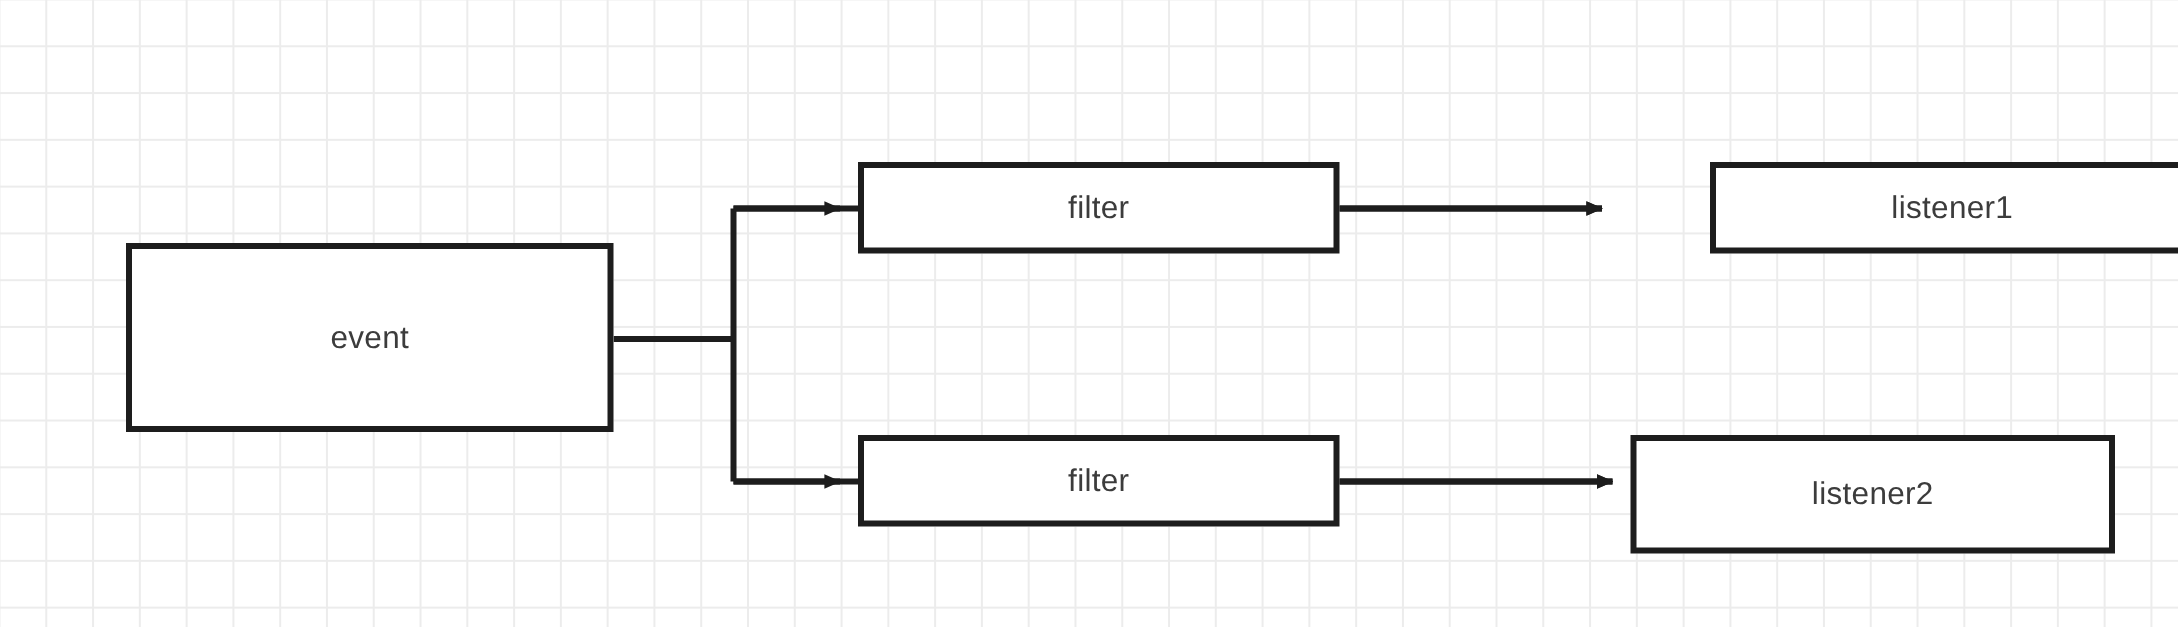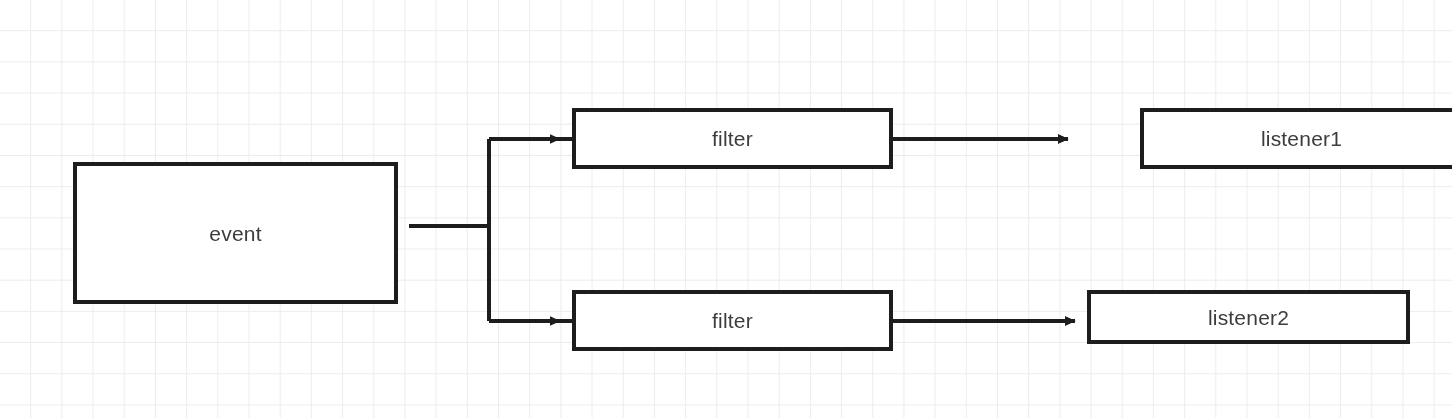--- a/index.html
+++ b/index.html
@@ -42,25 +42,25 @@
     z-index: 2;
   }
   .node-label {
     font-size: 21px;
     color: #3c3c3c;
     font-weight: 400;
     letter-spacing: 0.2px;
     line-height: 1;
     white-space: nowrap;
   }
-  #node-event   { left: 73px;   top: 162px; width: 325px; height: 142px; }
+  #node-event   { left: 84px;   top: 162px; width: 325px; height: 126px; }
   #node-filter1 { left: 572px;  top: 108px; width: 321px; height: 61px;  }
   #node-filter2 { left: 572px;  top: 290px; width: 321px; height: 61px;  }
   #node-listener1 { left: 1140px; top: 108px; width: 323px; height: 61px; }
-  #node-listener2 { left: 1087px; top: 290px; width: 323px; height: 54px; }
+  #node-listener2 { left: 1087px; top: 290px; width: 323px; height: 79px; }
 </style>
 </head>
 <body>
 
 <div id="canvas">
 
   <svg id="edges" viewBox="0 0 1452 418" width="1452" height="418" xmlns="http://www.w3.org/2000/svg">
     <defs>
       <marker id="arrowhead" markerWidth="11" markerHeight="11" refX="10.4" refY="5.5" orient="auto" markerUnits="userSpaceOnUse">
         <path d="M0,0.6 L11,5.5 L0,10.4 Z" fill="#1d1d1d"></path>

